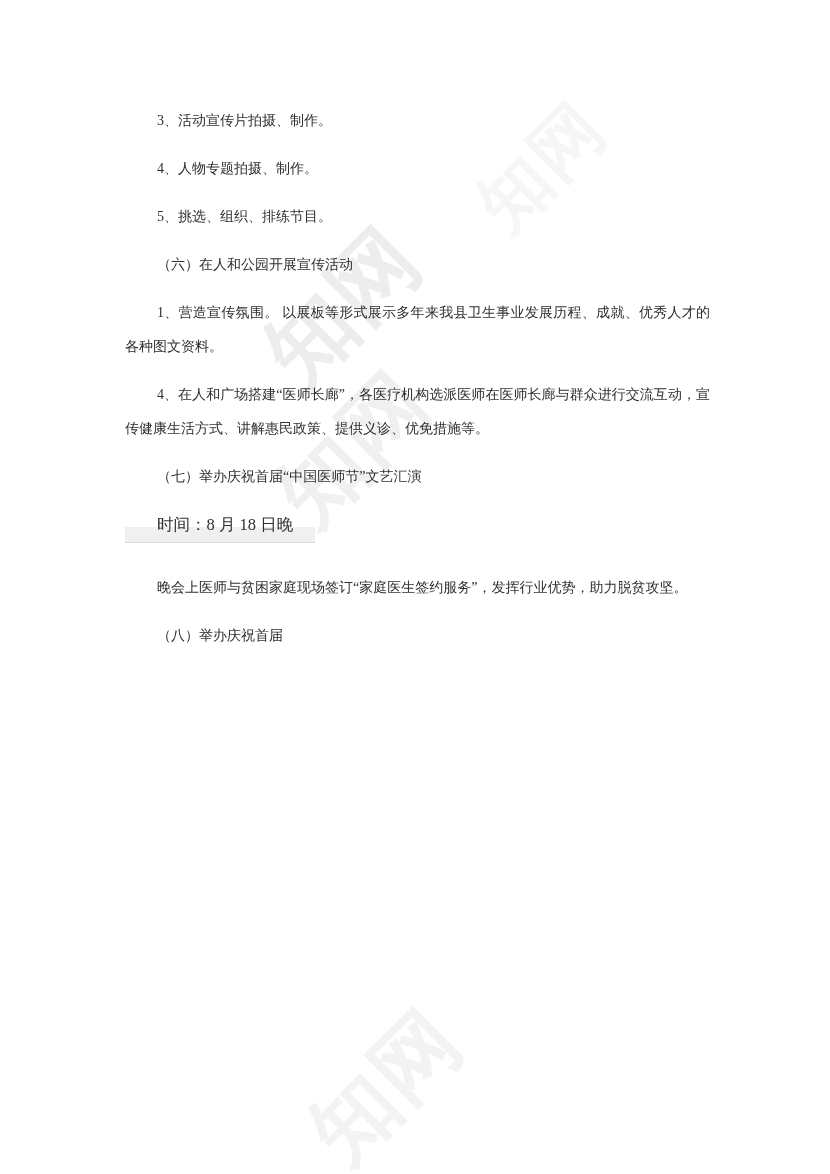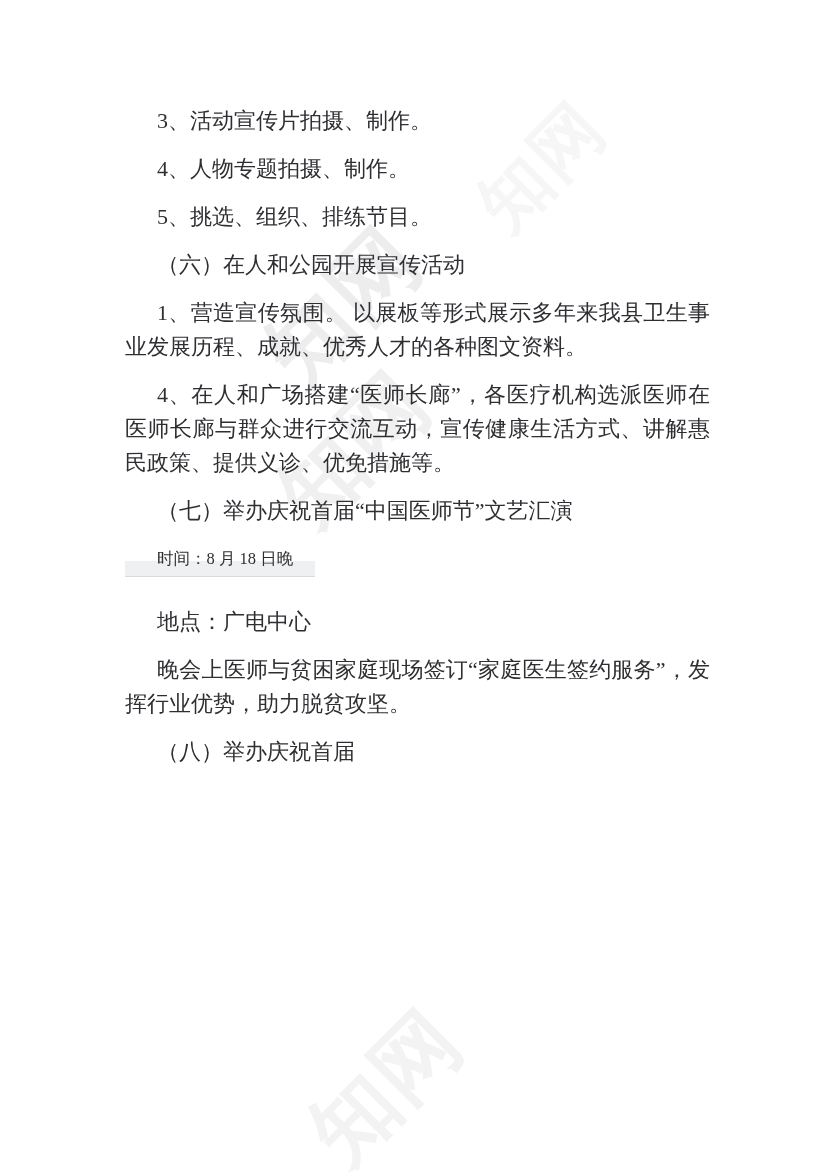--- a/index.html
+++ b/index.html
@@ -47,21 +47,21 @@
   .content {
     position: absolute;
     left: 125px;
     top: 104px;
     width: 585px;
     z-index: 1;
   }
 
   .para {
     margin: 0 0 14px 0;
-    font-size: 22px;
+    font-size: 14px;
     line-height: 34px;
     color: #2f2f33;
     text-align: justify;
     text-justify: inter-ideograph;
     text-indent: 32px;
   }
 
   
   .para.spaced { margin-bottom: 14px; }
 
@@ -111,21 +111,20 @@
     <p class="para">1、营造宣传氛围。 以展板等形式展示多年来我县卫生事业发展历程、成就、优秀人才的各种图文资料。</p>
 
     <p class="para">4、在人和广场搭建“医师长廊”，各医疗机构选派医师在医师长廊与群众进行交流互动，宣传健康生活方式、讲解惠民政策、提供义诊、优免措施等。</p>
 
     <p class="para spaced">（七）举办庆祝首届“中国医师节”文艺汇演</p>
 
     <div class="field-wrap">
       <span class="field-row">时间：8 月 18 日晚</span>
     </div>
 
-    <p class="para spaced">地点：广电中心</p>
 
 
     <p class="para">晚会上医师与贫困家庭现场签订“家庭医生签约服务”，发挥行业优势，助力脱贫攻坚。</p>
 
     <p class="para spaced">（八）举办庆祝首届</p>
 
 
   </div>
 </div>
 

